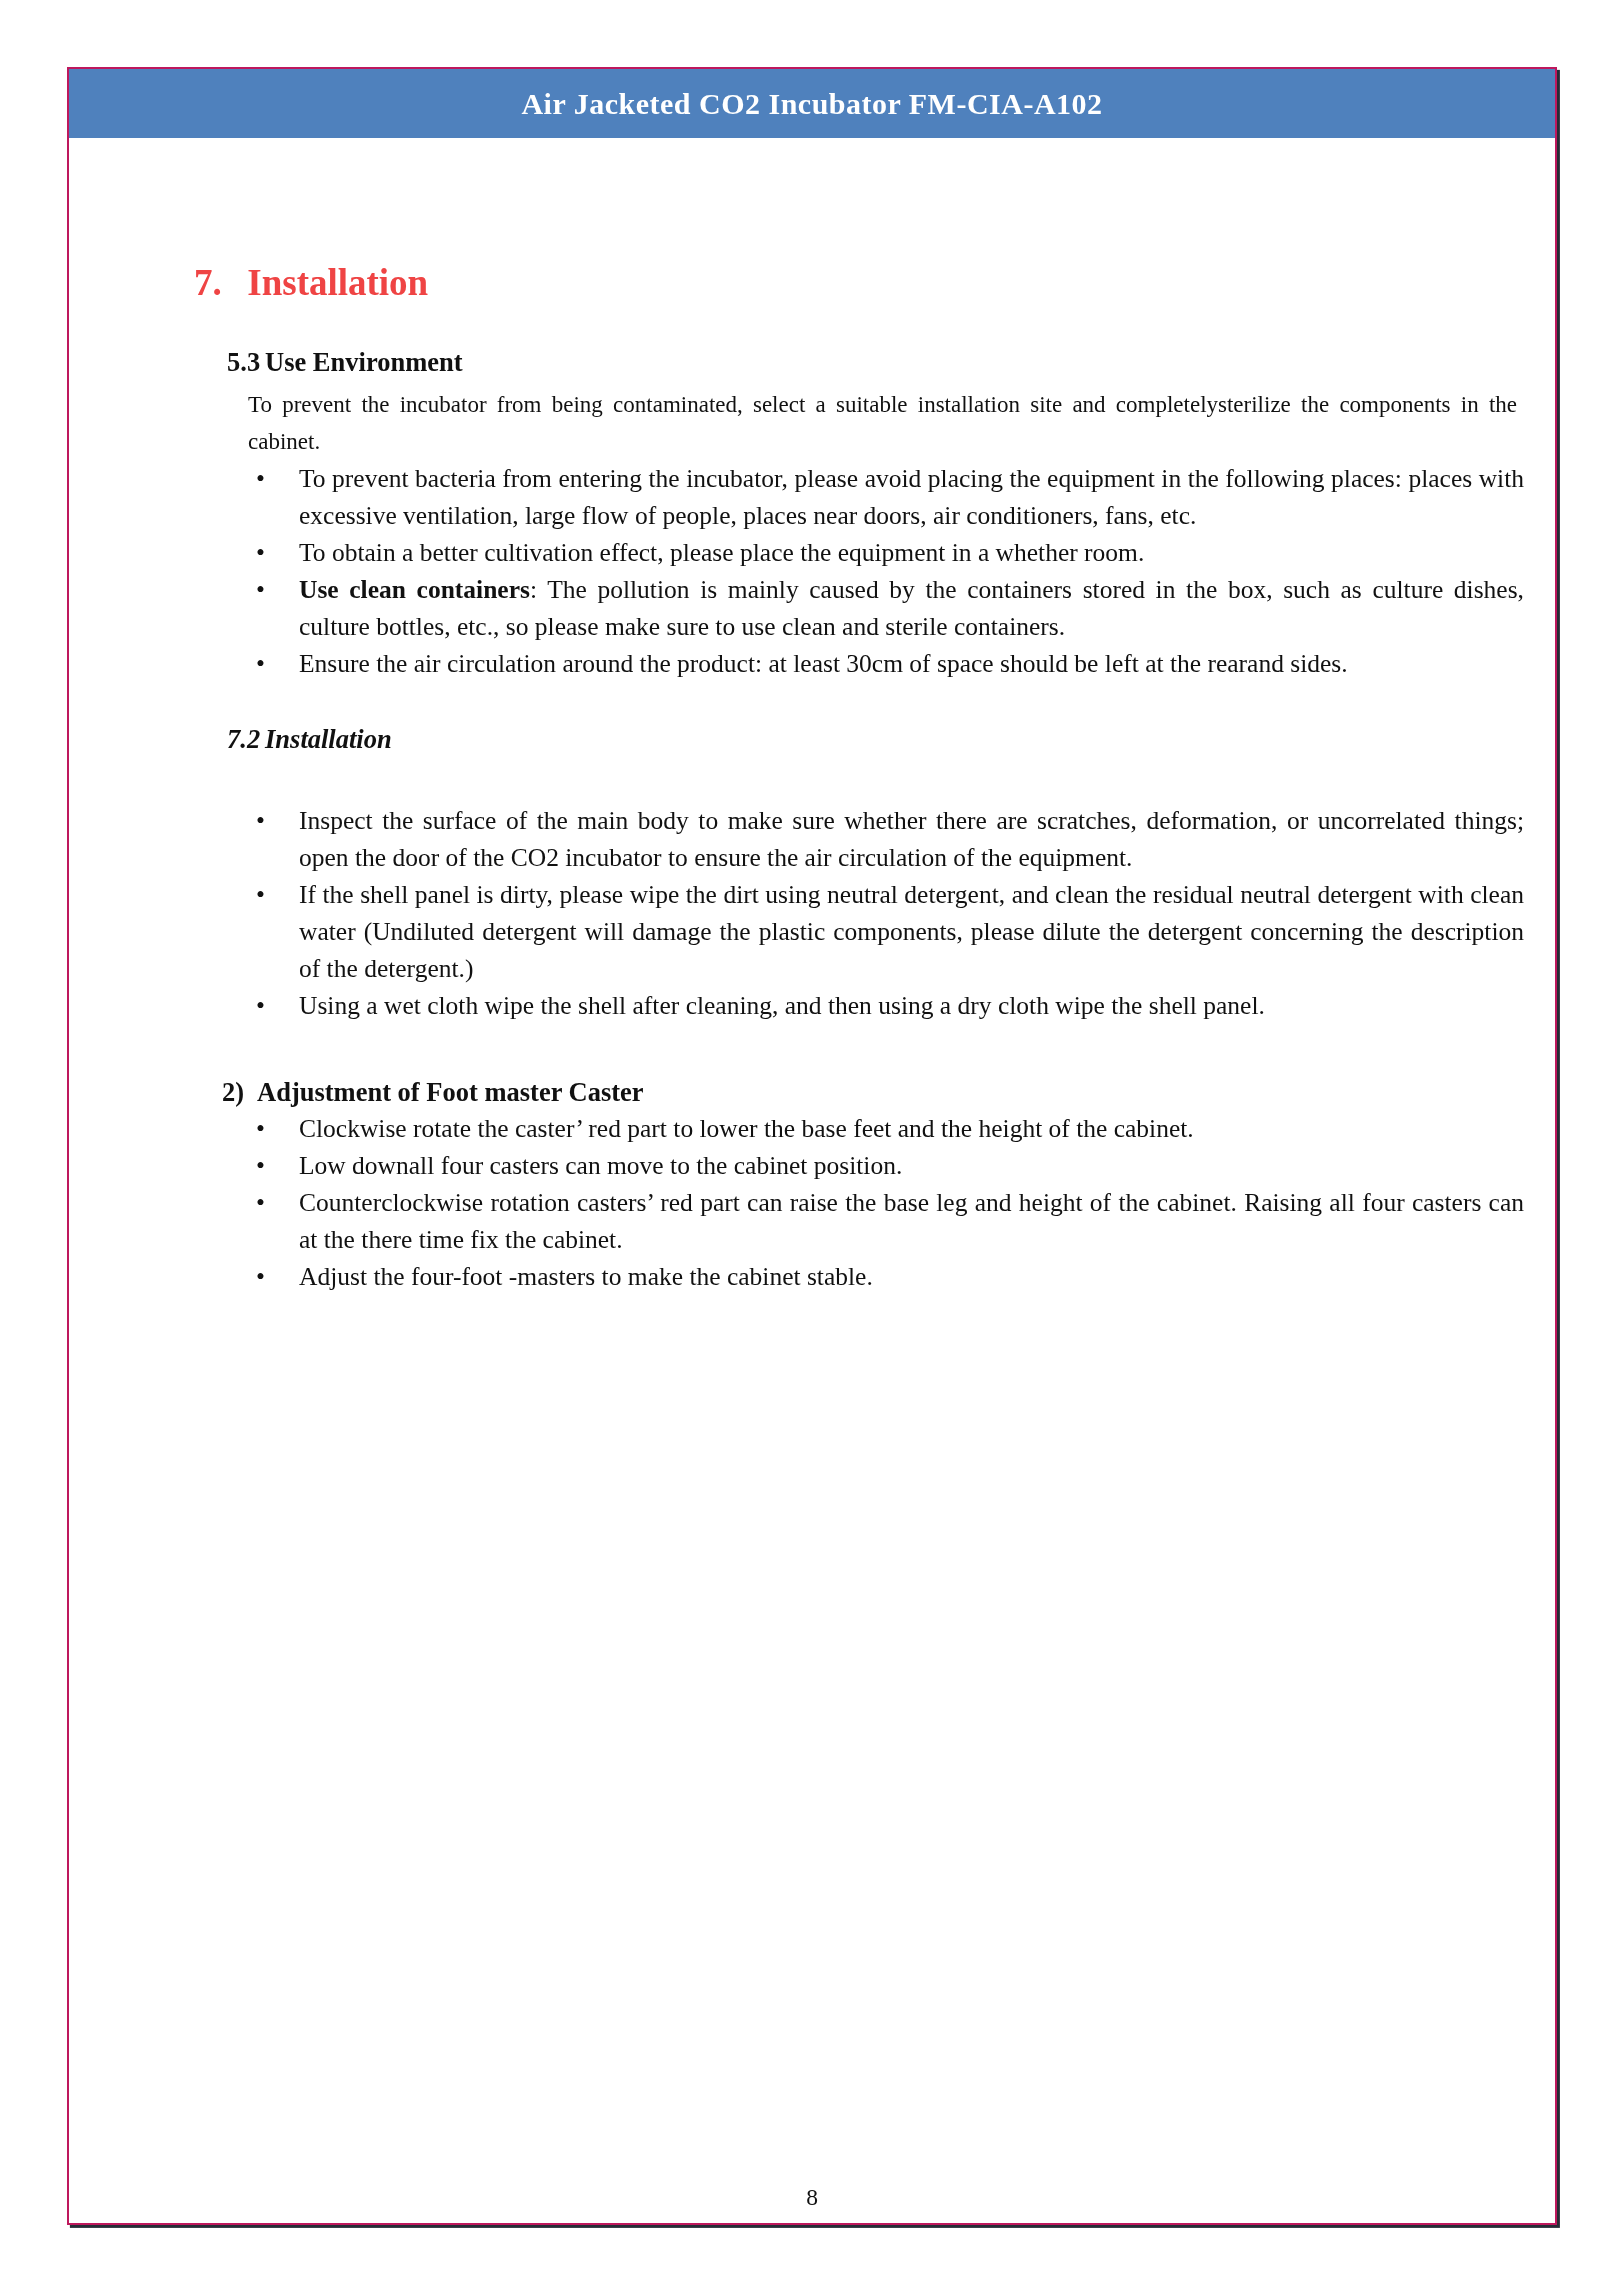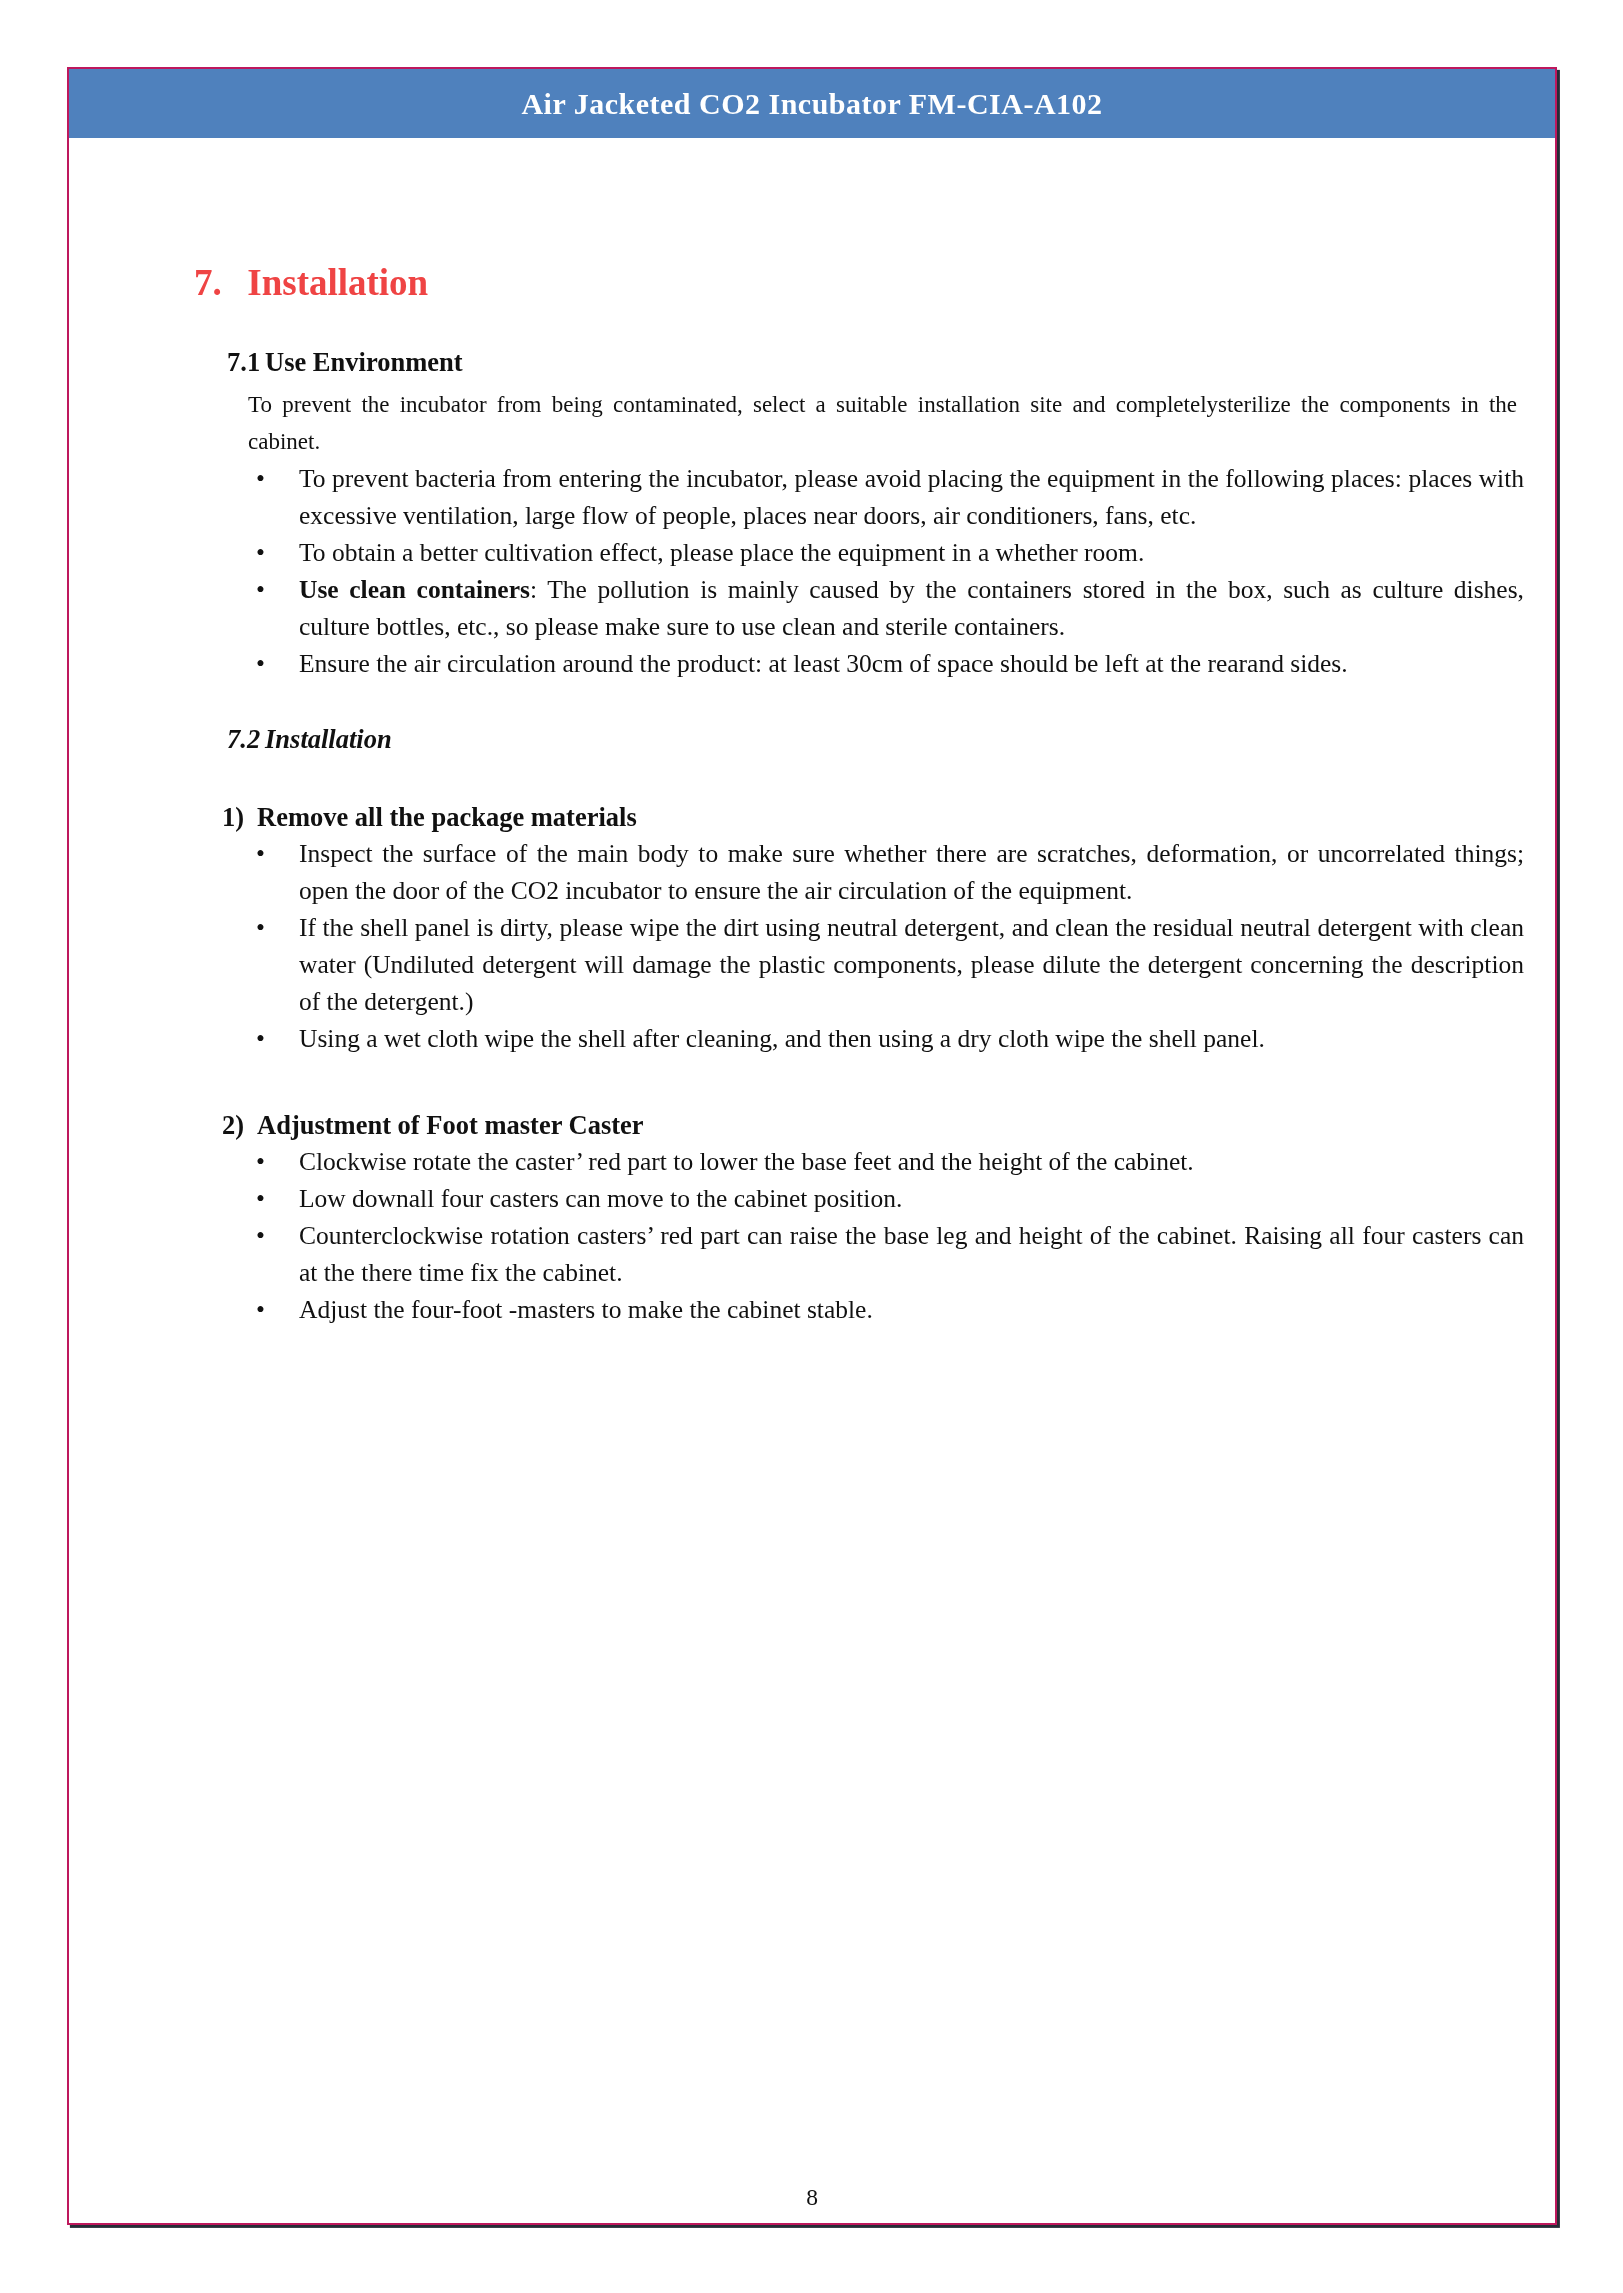--- a/index.html
+++ b/index.html
@@ -95,40 +95,37 @@
 
   <div class="header-bar">
     <span class="header-title">Air Jacketed CO2 Incubator FM-CIA-A102</span>
   </div>
 
   <h1 class="section-heading">
     <span class="sec-num">7.</span><span>Installation</span>
   </h1>
 
   <h2 class="sub-heading">
-    <span class="sub-num">7.1</span><span>Use Environment</span>
+    <span class="sub-num">5.3</span><span>Use Environment</span>
   </h2>
 
   <p class="para">To prevent the incubator from being contaminated, select a suitable installation site and completelysterilize the components in the cabinet.</p>
 
   <ul class="bullets">
     <li>To prevent bacteria from entering the incubator, please avoid placing the equipment in the following places: places with excessive ventilation, large flow of people, places near doors, air conditioners, fans, etc.</li>
     <li>To obtain a better cultivation effect, please place the equipment in a whether room.</li>
     <li><span class="bold-inline">Use clean containers</span><span>: The pollution is mainly caused by the containers stored in the box, such as culture dishes, culture bottles, etc., so please make sure to use clean and sterile containers.</span></li>
     <li>Ensure the air circulation around the product: at least 30cm of space should be left at the rearand sides.</li>
   </ul>
 
   <h2 class="sub-heading spaced">
     <span class="sub-num">7.2</span><span>Installation</span>
   </h2>
 
   <div class="step">
-    <div class="step-heading">
-      <span class="step-num">1)</span><span>Remove all the package materials</span>
-    </div>
     <ul class="bullets">
       <li>Inspect the surface of the main body to make sure whether there are scratches, deformation, or uncorrelated things; open the door of the CO2 incubator to ensure the air circulation of the equipment.</li>
       <li>If the shell panel is dirty, please wipe the dirt using neutral detergent, and clean the residual neutral detergent with clean water (Undiluted detergent will damage the plastic components, please dilute the detergent concerning the description of the detergent.)</li>
       <li>Using a wet cloth wipe the shell after cleaning, and then using a dry cloth wipe the shell panel.</li>
     </ul>
   </div>
 
   <div class="step">
     <div class="step-heading">
       <span class="step-num">2)</span><span>Adjustment of Foot master Caster</span>

